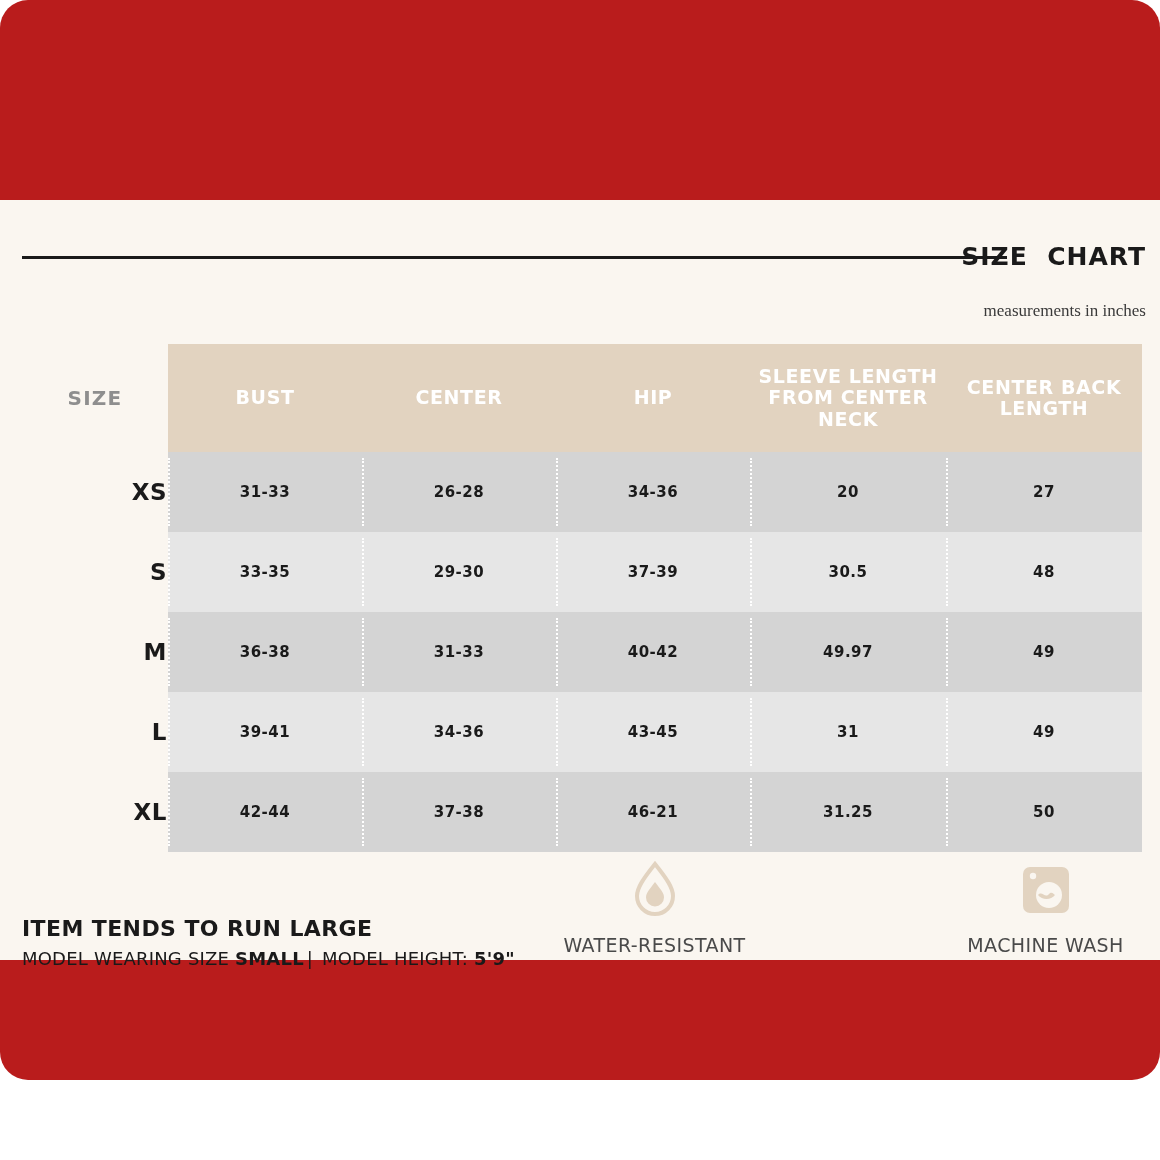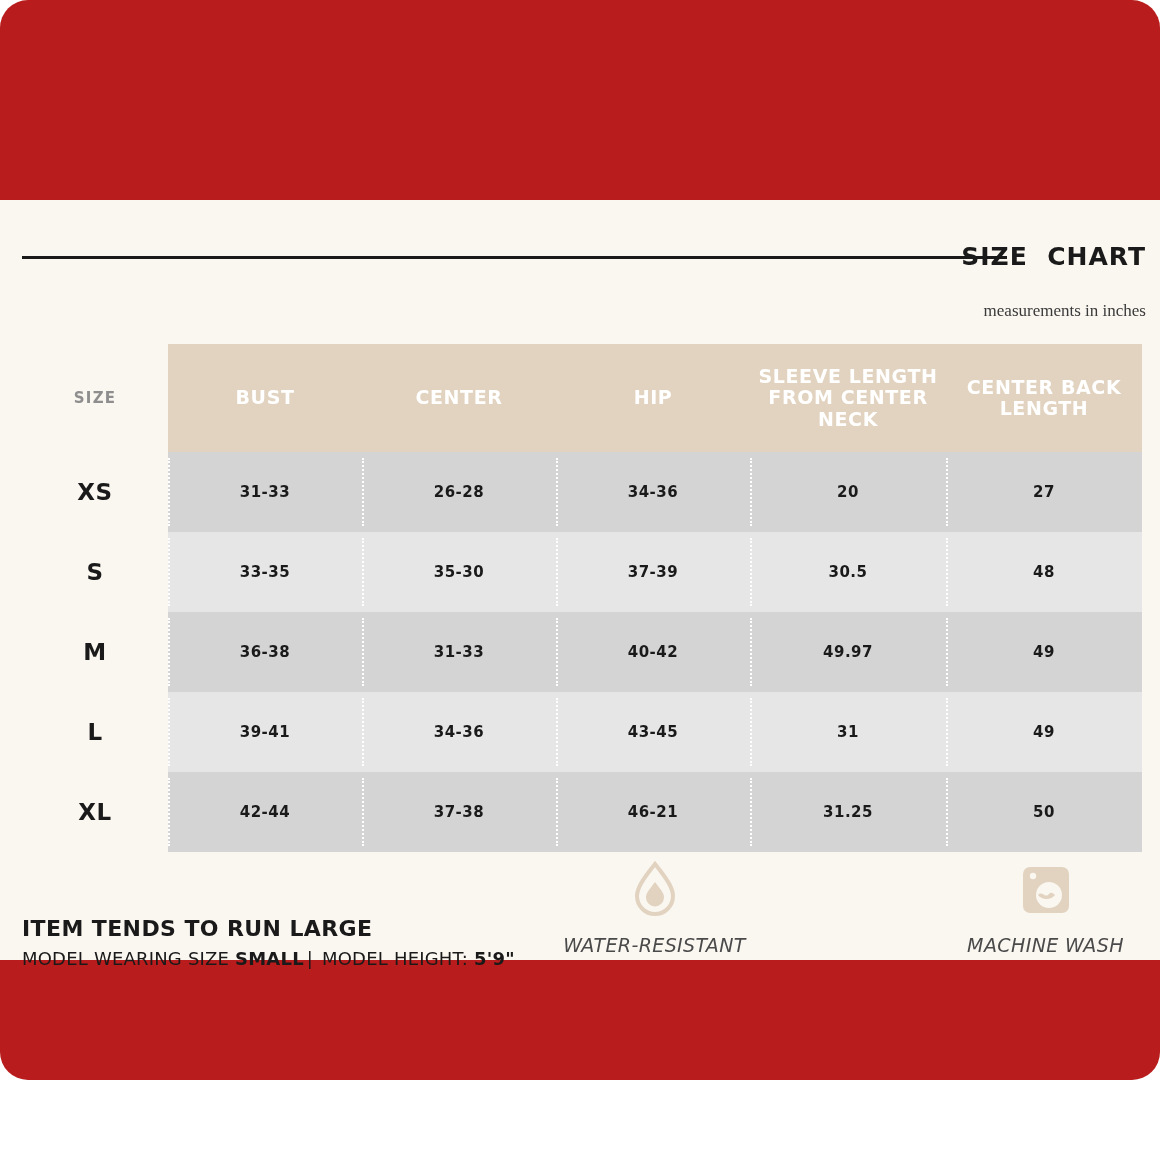--- a/index.html
+++ b/index.html
@@ -87,21 +87,21 @@
     font-family: "DejaVu Sans", sans-serif;
     font-weight: bold;
     font-size: 19px;
     letter-spacing: 0.6px;
     line-height: 1.12;
     padding: 0 6px;
   }
   thead th.corner {
     background: #faf6f0;
     color: #8e8e8e;
-    font-size: 15px;
+    font-size: 20px;
     letter-spacing: 1.2px;
   }
   tbody td {
     height: 78px;
     text-align: center;
     vertical-align: middle;
     font-family: "DejaVu Sans", sans-serif;
     font-weight: bold;
     font-size: 15px;
     color: #1a1a1a;
@@ -114,21 +114,21 @@
   
   tbody td.sep::before {
     content: "";
     position: absolute;
     left: 0;
     top: 6px;
     bottom: 6px;
     width: 0;
     border-left: 2px dotted #ffffff;
   }
-  tbody tr td.size-cell { background: #faf6f0; }
+  tbody tr td.size-cell { background: #faf6f0; text-align: right; }
   tbody tr.odd td.size-cell { background: #faf6f0; }
   tbody tr.even td.size-cell { background: #faf6f0; }
 
   
   .footer {
     position: absolute;
     left: 8px;
     top: 620px;
     width: 1116px;
     height: 140px;
@@ -160,21 +160,20 @@
     position: absolute;
     left: 540px;
     top: 0;
     width: 576px;
     display: flex;
     justify-content: space-between;
   }
   .feature {
     width: 185px;
     text-align: center;
-    font-style: italic;
   }
   .feature .ico {
     height: 60px;
     display: flex;
     align-items: center;
     justify-content: center;
   }
   .feature .flabel {
     margin-top: 14px;
     font-family: "DejaVu Sans", sans-serif;
@@ -223,21 +222,21 @@
             <td class="size-cell">XS</td>
             <td class="sep">31-33</td>
             <td class="sep">26-28</td>
             <td class="sep">34-36</td>
             <td class="sep">20</td>
             <td class="sep">27</td>
           </tr>
           <tr class="even">
             <td class="size-cell">S</td>
             <td class="sep">33-35</td>
-            <td class="sep">35-30</td>
+            <td class="sep">29-30</td>
             <td class="sep">37-39</td>
             <td class="sep">30.5</td>
             <td class="sep">48</td>
           </tr>
           <tr class="odd">
             <td class="size-cell">M</td>
             <td class="sep">36-38</td>
             <td class="sep">31-33</td>
             <td class="sep">40-42</td>
             <td class="sep">49.97</td>

